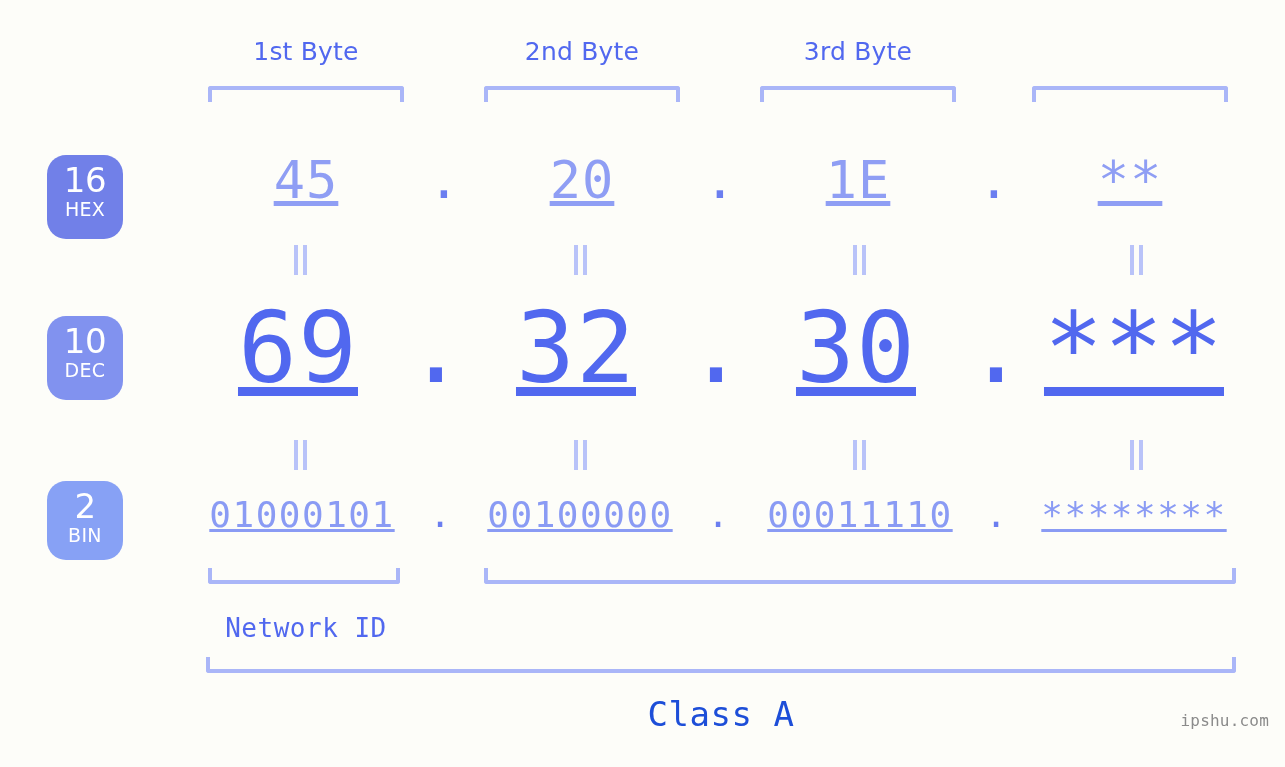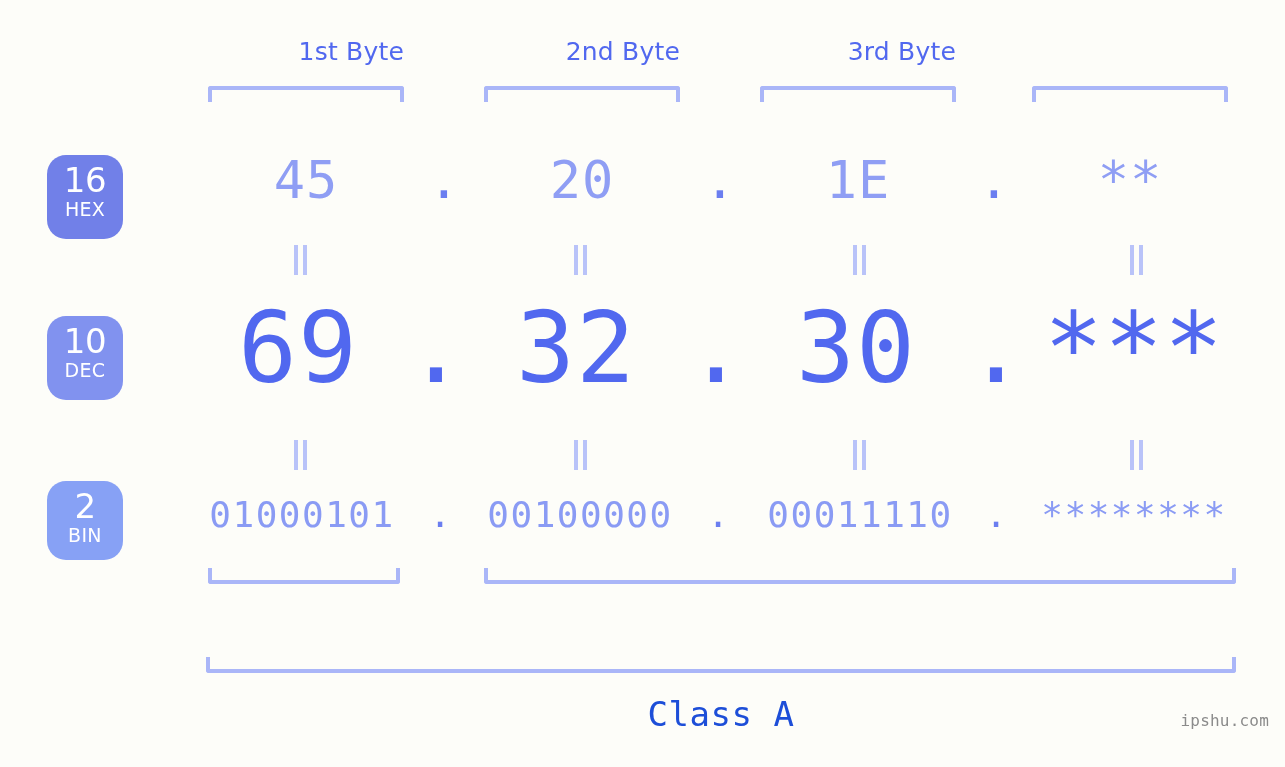--- a/index.html
+++ b/index.html
@@ -23,21 +23,21 @@
     width: 1285px;
     height: 767px;
   }
 
   
   .byte-label {
     position: absolute;
     top: 33px;
     height: 38px;
     line-height: 38px;
-    text-align: right;
+    text-align: center;
     font-family: "DejaVu Sans", sans-serif;
     font-size: 25px;
     color: #5168ef;
     letter-spacing: 0.2px;
     white-space: nowrap;
   }
 
   
   .bracket-down {
     position: absolute;
@@ -95,20 +95,21 @@
     position: absolute;
     left: 0;
     width: 1285px;
     height: 0;
   }
   .cell {
     position: absolute;
     text-align: center;
     white-space: nowrap;
     font-family: "DejaVu Sans Mono", monospace;
+    text-decoration: underline;
   }
   .dot {
     position: absolute;
     text-align: center;
     font-family: "DejaVu Sans Mono", monospace;
     white-space: nowrap;
   }
 
   
   #row-hex .cell {
@@ -293,19 +294,20 @@
     <div class="cell" style="left:482px;width:196px;">00100000</div>
     <div class="dot" style="left:678px;width:80px;">.</div>
     <div class="cell" style="left:762px;width:196px;">00011110</div>
     <div class="dot" style="left:958px;width:76px;">.</div>
     <div class="cell" style="left:1036px;width:196px;">********</div>
   </div>
 
   <div class="bracket-up" style="left:208px;top:568px;width:192px;"></div>
   <div class="bracket-up" style="left:484px;top:568px;width:752px;"></div>
 
+  <div class="id-label" style="left:208px;top:612px;width:196px;">Network ID</div>
 
   <div class="bracket-up" style="left:206px;top:657px;width:1030px;"></div>
   <div class="class-label" style="left:206px;top:693px;width:1030px;">Class A</div>
 
   <div class="watermark">ipshu.com</div>
 
 </div>
 
 </body></html>

